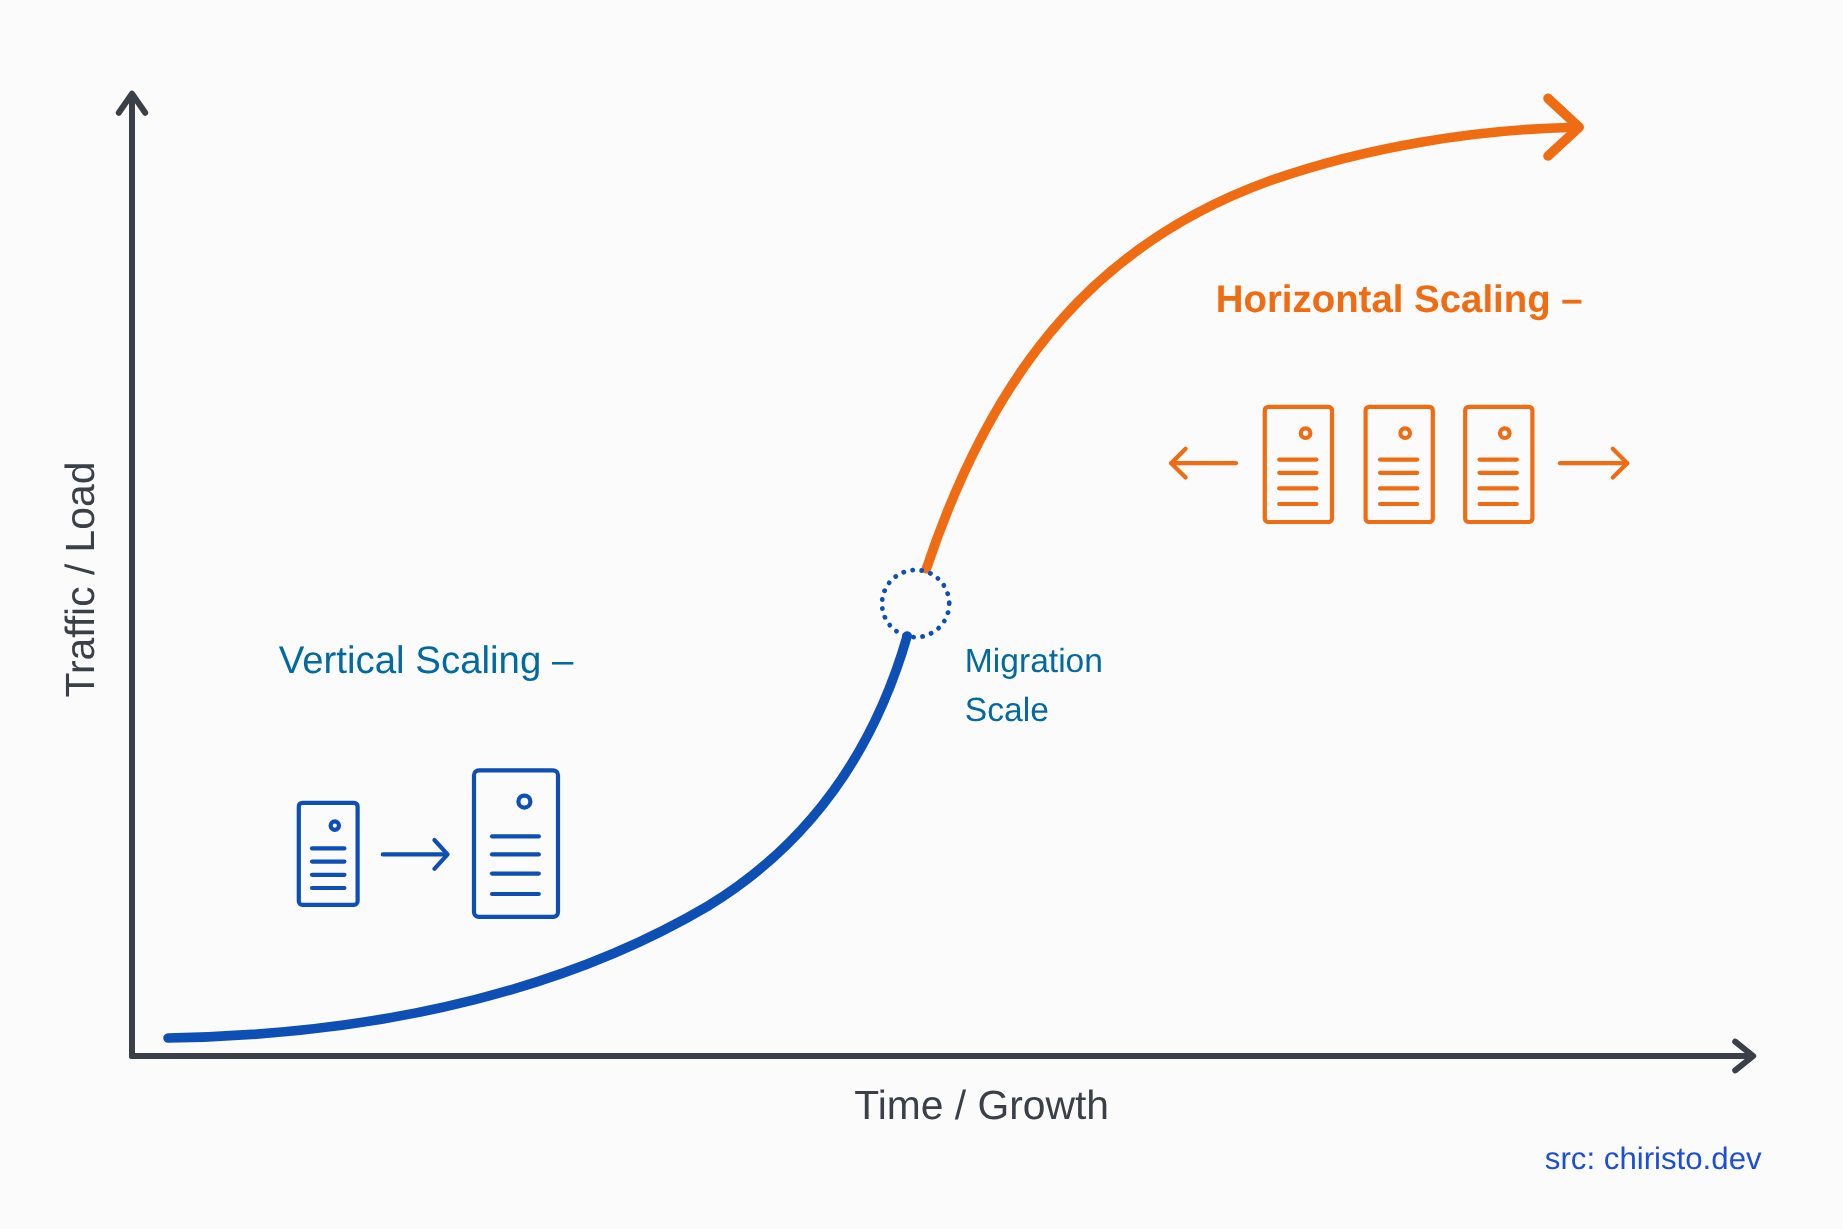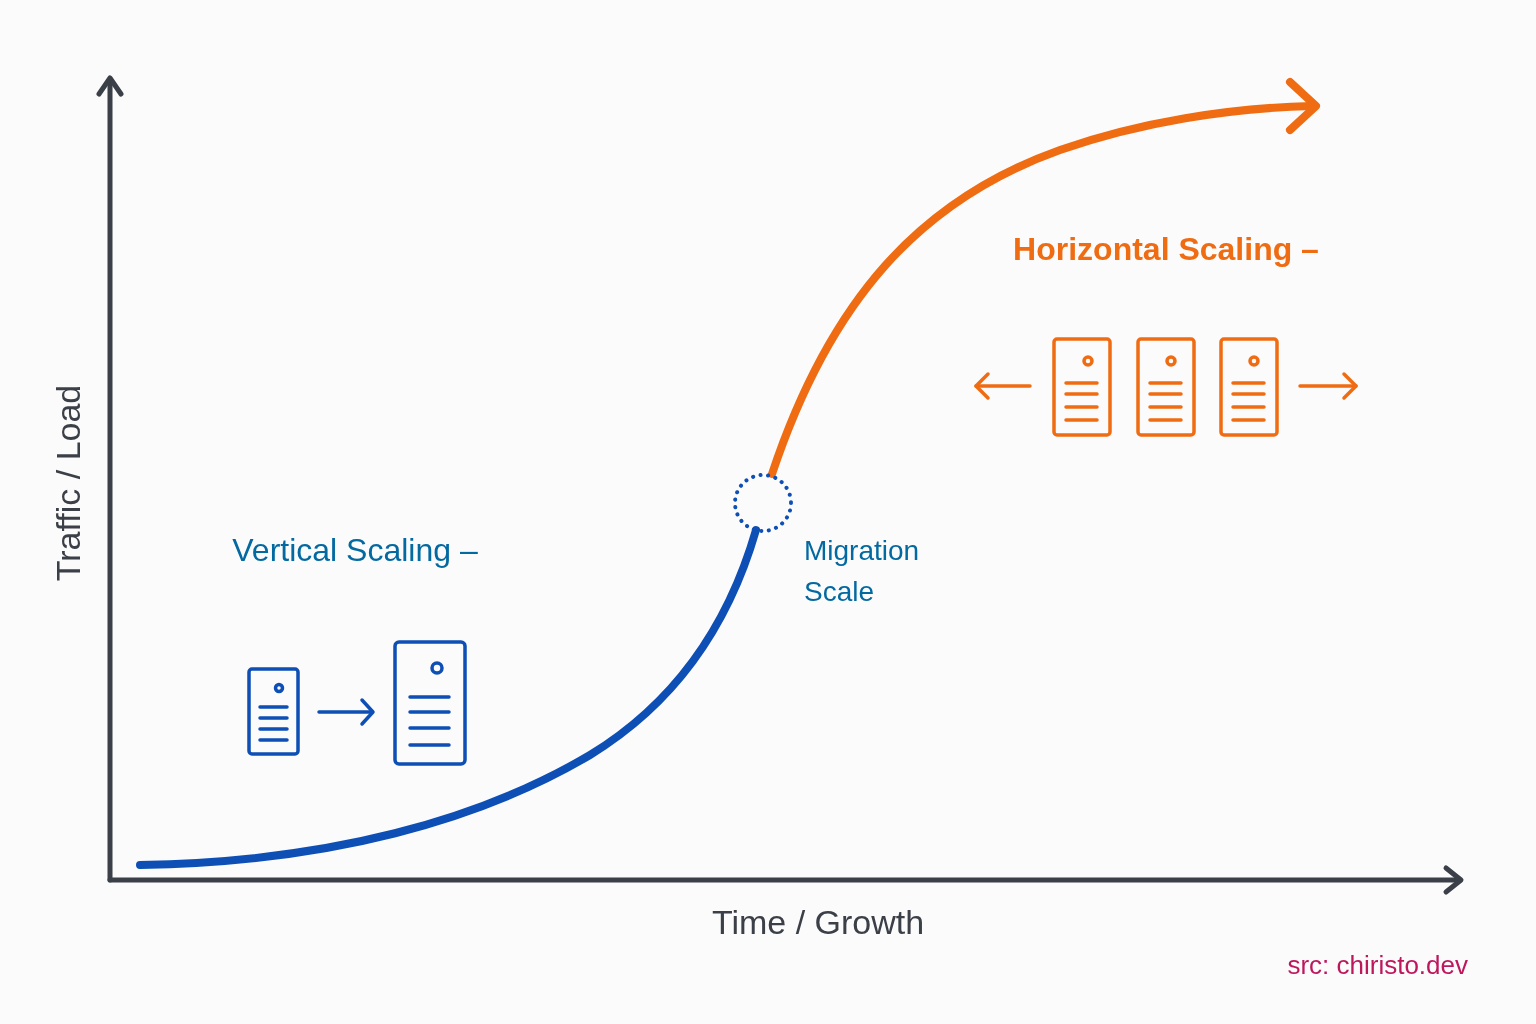--- a/index.html
+++ b/index.html
@@ -4,21 +4,21 @@
 <style>
   html, body { margin:0; padding:0; background:#fbfbfb; }
   body { width:1536px; height:1024px; position:relative; overflow:hidden; font-family:"Liberation Sans", "DejaVu Sans", sans-serif; }
   svg.canvas { position:absolute; left:0; top:0; }
   .lbl { position:absolute; text-align:center; font-weight:500; }
   .blue { color:#0369a1; }
   .orange { color:#ef6c12; }
   .axis-label { position:absolute; color:#3b3f47; font-size:34px; }
   .ytitle { left:68px; top:483px; transform:translate(-50%,-50%) rotate(-90deg); white-space:nowrap; }
   .xtitle { left:771px; top:922px; transform:translate(-50%,-50%); white-space:nowrap;margin-left:47px; }
-  .src { position:absolute; right:68px; top:950px; color:#be185d; font-size:26px; }
+  .src { position:absolute; right:68px; top:950px; color:#1d4ed8; font-size:26px; }
   .vlabel { left:200px; top:528px; width:310px; font-size:32px; line-height:45px; }
   .hlabel { left:980px; top:227px; width:372px; font-size:32px; line-height:45px;font-weight:bold; }
   .mlabel { position:absolute; left:804px; top:530px; font-size:28px; line-height:41px; text-align:left; }
 </style>
 </head>
 <body>
 
 <svg class="canvas" width="1536" height="1024" viewBox="0 0 1536 1024">
 
   <g fill="none" stroke="#3b3f47" stroke-width="5" stroke-linecap="round" stroke-linejoin="round">

